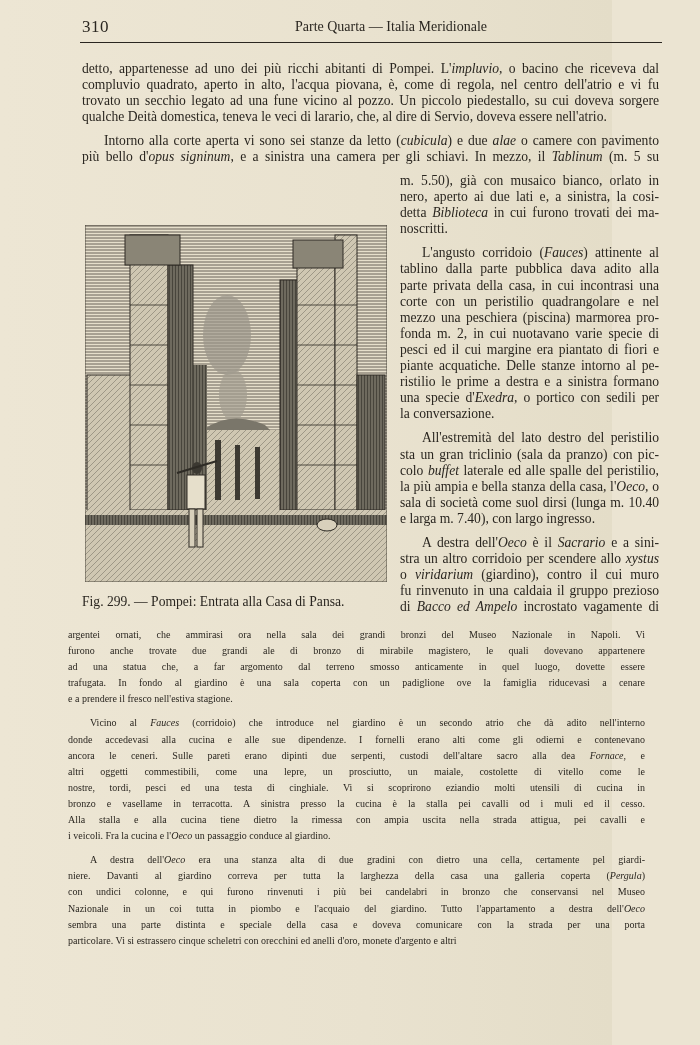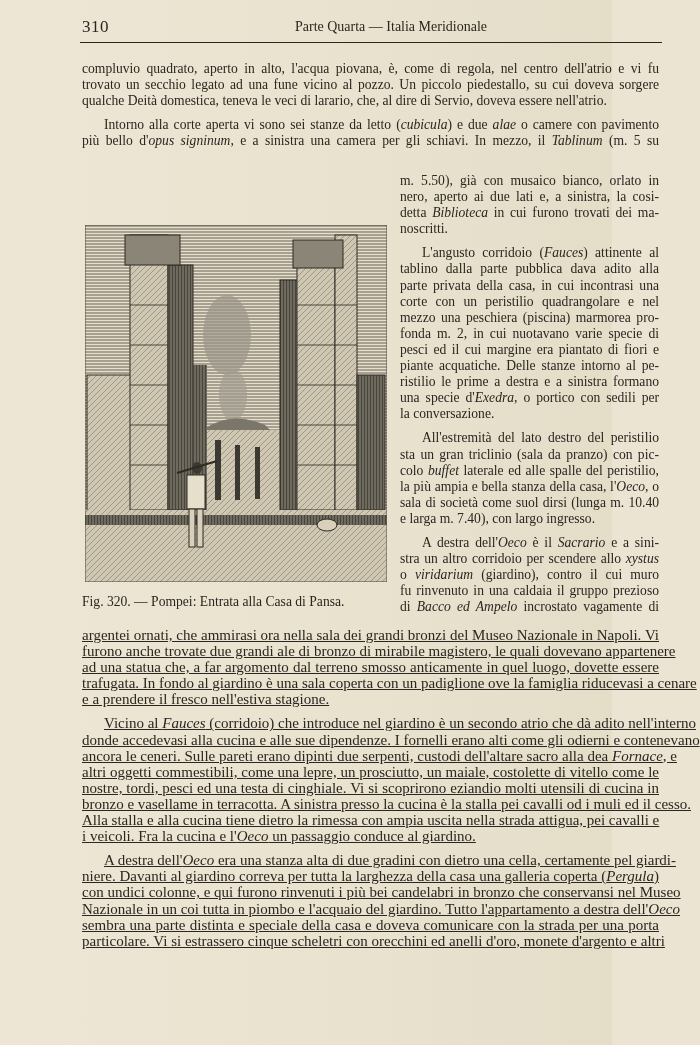--- a/index.html
+++ b/index.html
@@ -19,33 +19,34 @@
   .body { position: absolute; left: 82px; top: 61px; width: 577px; font-size: 13.6px; line-height: 16.1px; text-align: justify; }
   .line { display: block; white-space: nowrap; text-align-last: justify; text-align: justify; height: 16.1px; }
   .line.last { text-align-last: left; }
   .indent { text-indent: 22px; margin-top: 8px; }
   em, .it { font-style: italic; }
   .figure { position: absolute; left: 85px; top: 225px; width: 302px; height: 357px; }
   .figure svg { width: 100%; height: 100%; display: block; }
   .caption { position: absolute; left: 82px; top: 594px; font-size: 13.6px; white-space: nowrap; }
   .side { position: absolute; left: 400px; top: 173px; width: 259px; font-size: 13.6px; line-height: 16.1px; }
   .side .line { white-space: nowrap; }
-  .lower { position: absolute; left: 82px; top: 627px; width: 577px; font-size: 15px; line-height: 16.1px; text-decoration: underline; }
+  .lower { position: absolute; left: 68px; top: 627px; width: 577px; font-size: 10px; line-height: 16.1px; }
 </style>
 </head>
 <body>
 
 <div class="page">
   <div class="header">
     <span class="page-num">310</span>
     <div class="running-head">Parte Quarta — Italia Meridionale</div>
   </div>
   <div class="rule"></div>
 
   <div class="body" id="top-block">
+      <span class="line"><span>detto, appartenesse ad uno dei più ricchi abitanti di Pompei. L'</span><em>impluvio</em><span>, o bacino che riceveva dal</span></span>
       <span class="line"><span>compluvio quadrato, aperto in alto, l'acqua piovana, è, come di regola, nel centro dell'atrio e vi fu</span></span>
       <span class="line"><span>trovato un secchio legato ad una fune vicino al pozzo. Un piccolo piedestallo, su cui doveva sorgere</span></span>
       <span class="line last"><span>qualche Deità domestica, teneva le veci di larario, che, al dire di Servio, doveva essere nell'atrio.</span></span>
       <span class="line indent"><span>Intorno alla corte aperta vi sono sei stanze da letto (</span><em>cubicula</em><span>) e due </span><em>alae</em><span> o camere con pavimento</span></span>
       <span class="line"><span>più bello d'</span><em>opus signinum</em><span>, e a sinistra una camera per gli schiavi. In mezzo, il </span><em>Tablinum</em><span> (m. 5 su</span></span>
     </div>
 
   <div class="figure">
     <svg viewBox="0 0 302 357">
       <defs>
@@ -98,21 +99,21 @@
         <ellipse cx="112" cy="243" rx="5" ry="6" fill="#3c3932"></ellipse>
         <rect x="102" y="250" width="18" height="34" fill="#e6dfcb" stroke="#2e2b25"></rect>
         <rect x="104" y="284" width="6" height="38" fill="#d8d0bb" stroke="#2e2b25"></rect>
         <rect x="112" y="284" width="6" height="38" fill="#d8d0bb" stroke="#2e2b25"></rect>
         <line x1="92" y1="248" x2="132" y2="236" stroke="#2e2b25" stroke-width="2"></line>
       </g>
       <ellipse cx="242" cy="300" rx="10" ry="6" fill="#d8d0bb" stroke="#2e2b25"></ellipse>
       <rect x="0" y="0" width="302" height="357" fill="none" stroke="#4a463d" stroke-width="1"></rect>
     </svg>
   </div>
-  <div class="caption">Fig. 320. — Pompei: Entrata alla Casa di Pansa.</div>
+  <div class="caption">Fig. 299. — Pompei: Entrata alla Casa di Pansa.</div>
 
   <div class="side" id="side-block">
       <span class="line"><span>m. 5.50), già con musaico bianco, orlato in</span></span>
       <span class="line"><span>nero, aperto ai due lati e, a sinistra, la cosi-</span></span>
       <span class="line"><span>detta </span><em>Biblioteca</em><span> in cui furono trovati dei ma-</span></span>
       <span class="line last"><span>noscritti.</span></span>
       <span class="line indent"><span>L'angusto corridoio (</span><em>Fauces</em><span>) attinente al</span></span>
       <span class="line"><span>tablino dalla parte pubblica dava adito alla</span></span>
       <span class="line"><span>parte privata della casa, in cui incontrasi una</span></span>
       <span class="line"><span>corte con un peristilio quadrangolare e nel</span></span>

